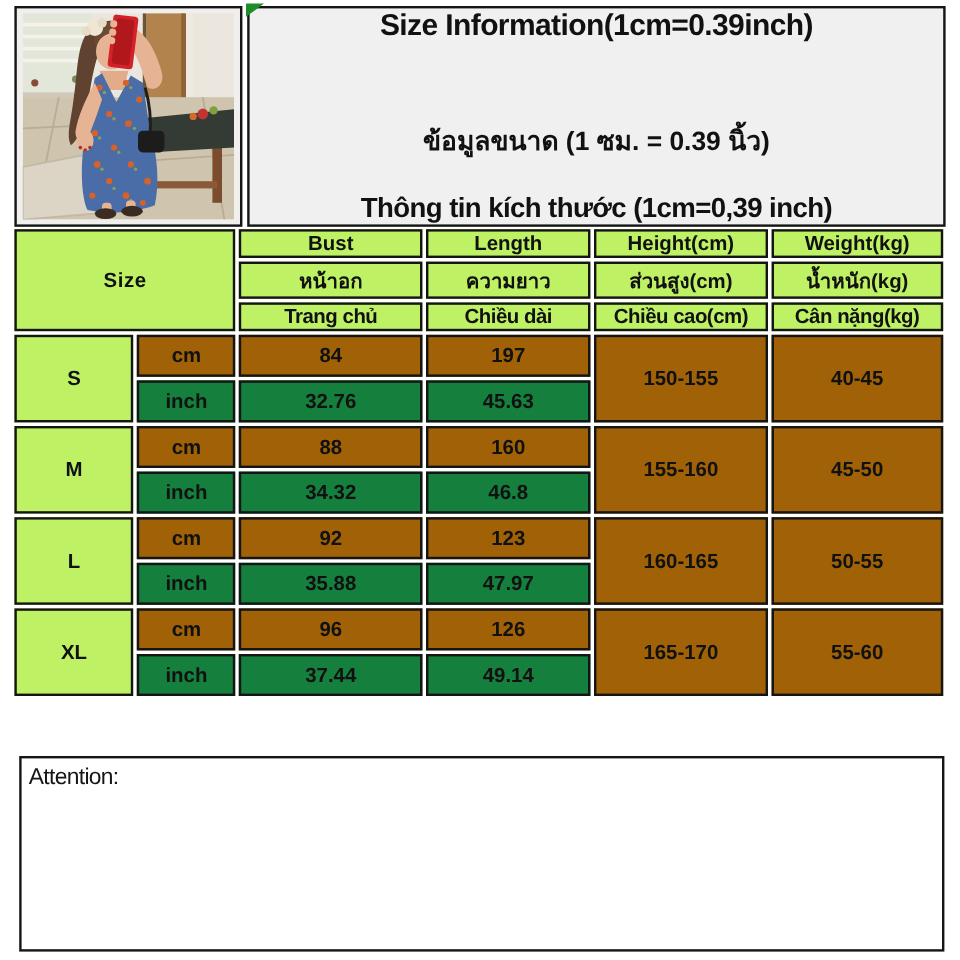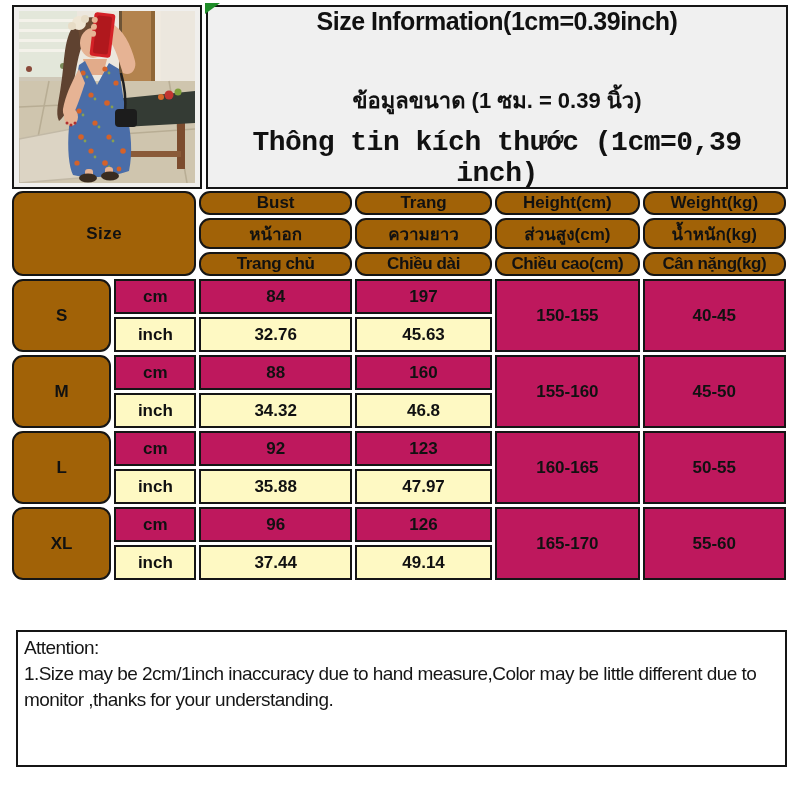--- a/index.html
+++ b/index.html
@@ -29,21 +29,21 @@
     width: 582px; height: 184px;
     background: #f0f0f0;
     border: 2px solid #151515;
     display: flex; flex-direction: column;
     align-items: center; justify-content: space-between;
     gap: 9px;
     text-align: center;
   }
   .title-en { font-size: 25px; font-weight: bold; letter-spacing: -0.5px; }
   .title-th { font-size: 22px; font-weight: bold; margin-top: 38px; }
-  .title-vi { font-size: 28px; font-weight: bold; letter-spacing: -0.5px; font-family: Liberation Mono, monospace; }
+  .title-vi { font-size: 23px; font-weight: bold; letter-spacing: -0.5px; }
 
   .corner-marker {
     position: absolute; left: 205px; top: 3px;
     width: 0; height: 0;
     border-top: 11px solid #1e8c28;
     border-right: 15px solid transparent;
   }
 
   
   table.size-table {
@@ -56,35 +56,35 @@
   }
   table.size-table td {
     border: 2px solid #151515;
     text-align: center;
     vertical-align: middle;
     font-weight: bold;
     font-size: 17px;
     overflow: hidden;
     white-space: nowrap;
   }
-  .c-gray  { background: #a16207; border-radius: 11px; }
-  .c-light { background: #be185d; }
-  .c-white { background: #fef9c3; }
+  .c-gray  { background: #bef264; }
+  .c-light { background: #a16207; }
+  .c-white { background: #15803d; }
 
   td.h-row   { height: 24px; }
   td.d-row   { height: 35px; }
   td.size-corner { font-size: 40px; letter-spacing: 0.5px; margin-left: 16px; }
   td.size-label  { font-size: 20px; }
   td.th-text { font-size: 17px; }
   td.vi-text { font-size: 17px; letter-spacing: -0.4px; }
 
   
   .attention-panel {
     position: absolute; left: 16px; top: 630px;
-    width: 771px; height: 137px;
+    width: 771px; height: 163px;
     background: #ffffff;
     border: 2px solid #151515;
     padding: 3px 6px;
     font-size: 19px;
     letter-spacing: -0.55px;
     line-height: 26px;
     color: #161616;
   }
   .attention-panel p { margin: 0; }
 </style>
@@ -227,21 +227,21 @@
       <col style="width:82px">
       <col style="width:152px">
     <col style="width:137px">
       <col style="width:144px">
       <col style="width:143px">
   </colgroup>
   <tbody>
     <tr>
       <td class="c-gray size-corner" rowspan="3" colspan="2">Size</td>
       <td class="c-gray h-row">Bust</td>
-      <td class="c-gray h-row">Trang</td>
+      <td class="c-gray h-row">Length</td>
       <td class="c-gray h-row">Height(cm)</td>
       <td class="c-gray h-row">Weight(kg)</td>
     </tr>
     <tr>
       <td class="c-gray h-row th-text">หน้าอก</td>
       <td class="c-gray h-row th-text">ความยาว</td>
       <td class="c-gray h-row th-text">ส่วนสูง(cm)</td>
       <td class="c-gray h-row th-text">น้ำหนัก(kg)</td>
     </tr>
     <tr>
@@ -304,14 +304,13 @@
     <tr>
       <td class="c-white d-row">inch</td>
       <td class="c-white d-row">37.44</td>
       <td class="c-white d-row">49.14</td>
     </tr>
   </tbody>
 </table>
 
 <div class="attention-panel">
   <p>Attention:</p>
-  <p>1.Size may be 2cm/1inch inaccuracy due to hand measure,Color may be little different due to monitor ,thanks for your understanding.</p>
 </div>
 
 </body></html>

